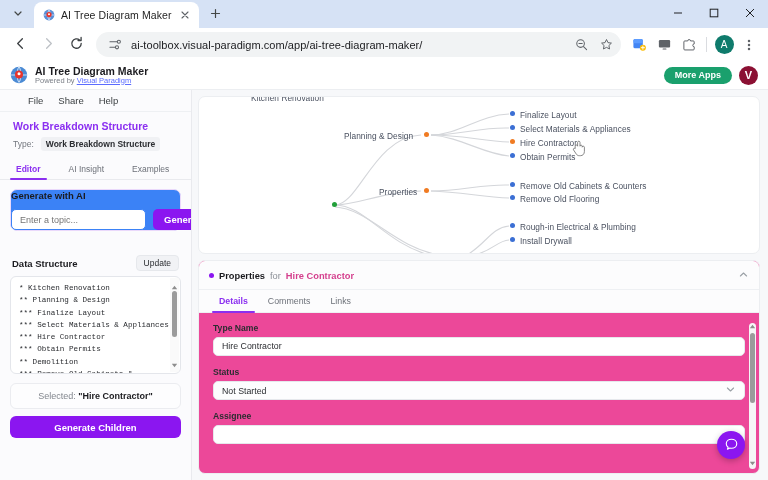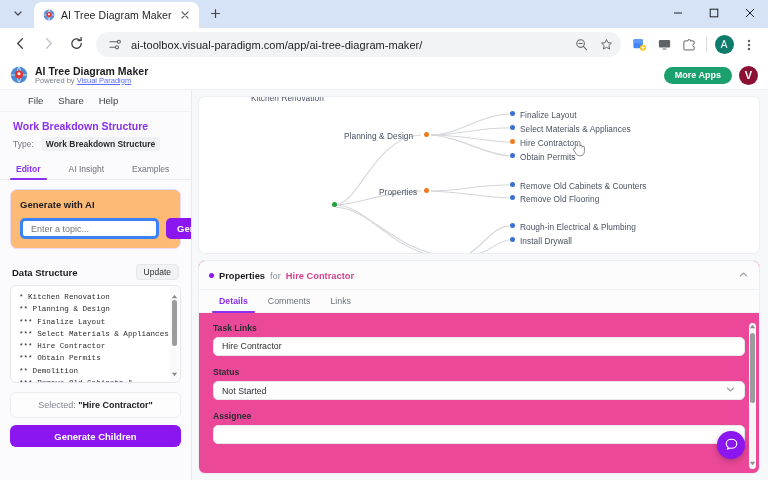--- a/index.html
+++ b/index.html
@@ -96,27 +96,27 @@
     display: flex; gap: 12px; padding: 0 8px; border-bottom: 1px solid #e9eaee;
   }
   .side-tab {
     font-size: 8.5px; color: #6d7179; padding: 5px 8px 5px; position: relative; white-space: nowrap;
   }
   .side-tab.active { color: #8b2ff0; font-weight: bold; }
   .side-tab.active:after {
     content: ""; position: absolute; left: 2px; right: 2px; bottom: -1px; height: 2px; background: #8b2ff0; border-radius: 2px;
   }
   .gen-card {
-    margin: 9px 10px 3px; background: #fdba74; border: 1px solid #ead9fb;
-    border-radius: 7px; padding: 9px;
+    margin: 9px 10px 12px; background: #3b82f6; border: 1px solid #ead9fb;
+    border-radius: 7px; padding: 0;
   }
   .gen-title { font-size: 9.5px; font-weight: bold; color: #1b1b1f; margin-bottom: 8px; }
   .gen-row { display: flex; gap: 7px; }
   .gen-input {
-    flex: 1; height: 21px; background: #fff; border: 3px solid #3b82f6; border-radius: 5px;
+    flex: 1; height: 21px; background: #fff; border: 1px solid #3b82f6; border-radius: 5px;
     font-size: 9px; color: #9aa0a6; padding: 0 8px; font-family: "Liberation Sans", sans-serif;
     line-height: 19px;
   }
   .gen-btn {
     background: #8b16f0; color: #fff; font-size: 9.5px; font-weight: bold;
     border: none; border-radius: 5px; padding: 0 11px; height: 21px; line-height: 1;
   }
   .ds-row { display: flex; align-items: center; padding: 12px 12px 5px; gap: 12px; }
   .ds-title { font-size: 9.5px; font-weight: bold; color: #1b1b1f; }
   .ds-update {
@@ -497,21 +497,21 @@
                   </svg>
               </span>
             </span>
           </div>
           <div class="props-tabs">
             <span class="ptab active">Details</span>
             <span class="ptab">Comments</span>
             <span class="ptab">Links</span>
           </div>
           <div class="props-body">
-            <div class="field-label">Task Links</div>
+            <div class="field-label">Type Name</div>
             <div class="field-input">Hire Contractor</div>
 
             <div class="field-label">Status</div>
             <div class="field-select">
               <span>Not Started</span>
               <span class="chev">
                 <svg width="11" height="11" viewBox="0 0 11 11">
                     <path d="M2.4 4L5.5 7l3.1-3" stroke="#9aa0a6" stroke-width="1.1" fill="none" stroke-linecap="round" stroke-linejoin="round"></path>
                   </svg>
               </span>

